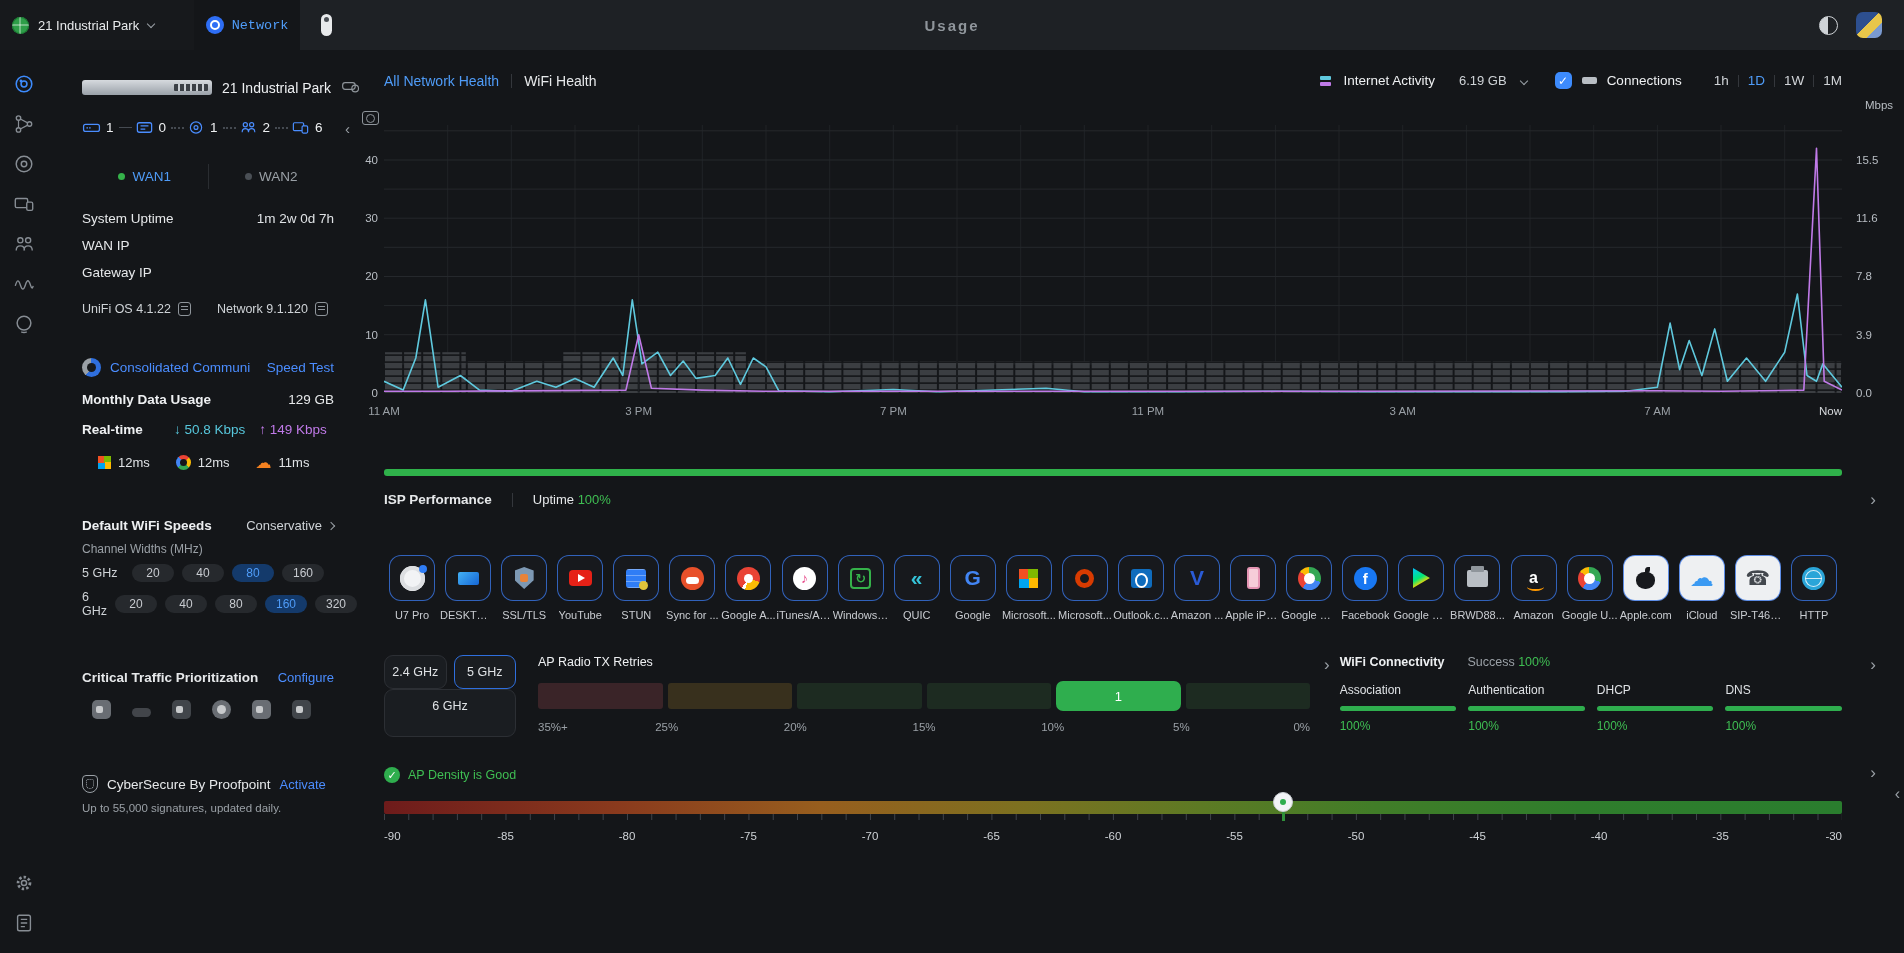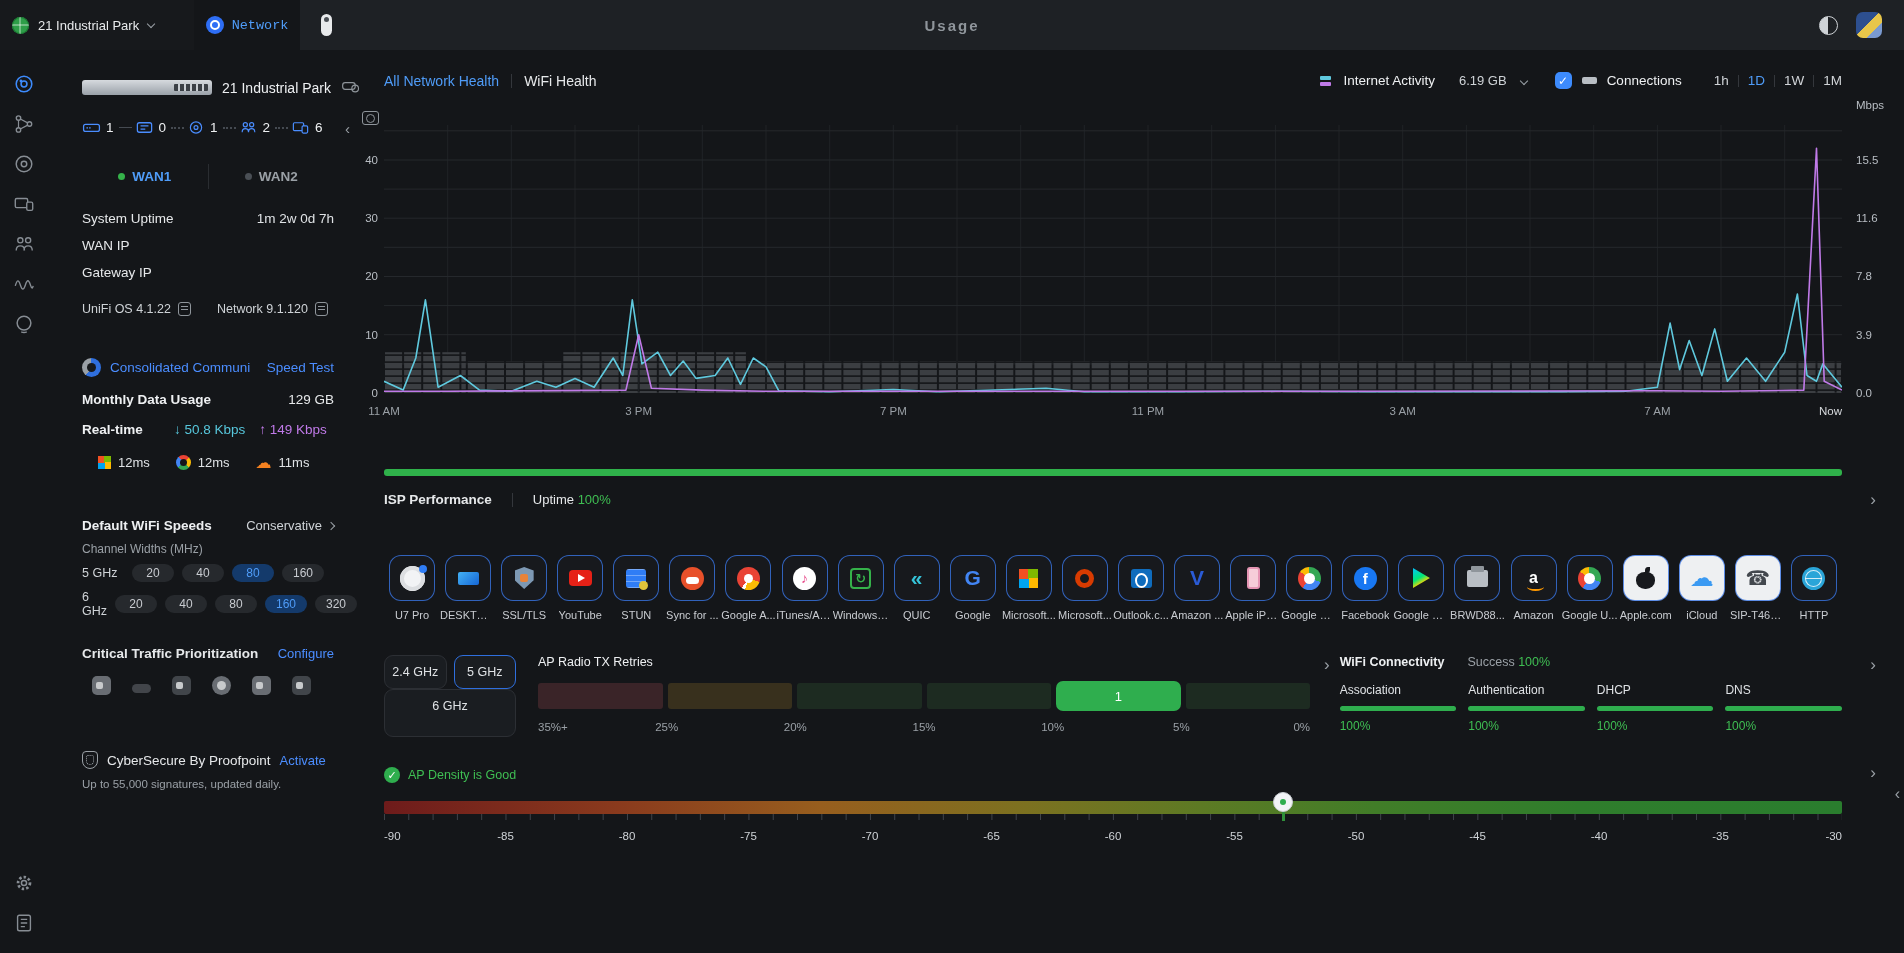--- a/index.html
+++ b/index.html
@@ -50,21 +50,21 @@
   .dev-aux { margin-left:auto; color:#8f959b; }
   .dev-aux svg { width:20px; height:16px; }
   .counts { display:flex; align-items:center; margin-top:22px; color:#4a8dff; position:relative; }
   .counts .num { color:#eef0f2; font-size:13.5px; margin:0 2px 0 5px; }
   .counts svg { width:19px; height:17px; }
   .conn-solid { width:13px; border-top:1.5px solid #454a51; margin:0 3px; }
   .conn-dot { width:13px; border-top:2px dotted #454a51; margin:0 3px; }
   .panel-collapse { position:absolute; right:-16px; top:1px; color:#9aa0a6; font-size:15px; cursor:pointer; }
   .wan-tabs { display:flex; margin-top:28px; }
   .wan-tab { flex:1; display:flex; align-items:center; justify-content:center; gap:7px; font-size:13.5px;
-    padding:5px 0; cursor:pointer; color:#9aa0a6; border-right:1px solid #2a2d31;font-weight:bold; }
+    padding:5px 0; cursor:pointer; color:#9aa0a6; border-right:1px solid #2a2d31; }
   .wan-tab:last-child { border-right:none; }
   .wan-tab .dot { width:7px; height:7px; border-radius:50%; background:#4a4f55; }
   .wan-tab.active { color:#4f9cf8; }
   .wan-tab.active .dot { background:#35b24a; }
   .info-rows { margin-top:16px; }
   .info-row { display:flex; justify-content:space-between; padding:6px 0; font-size:13.5px; }
   .info-row .l { color:#e6e8ea; }
   .info-row .v { color:#dfe2e5; }
   .ver-row { display:flex; gap:26px; margin-top:16px; color:#cfd3d7; font-size:12.5px; align-items:center;}
   .ver-item { display:flex; gap:7px; align-items:center; }
@@ -94,21 +94,21 @@
   .wifi-speeds { margin-top:48px; }
   .ws-head { display:flex; align-items:center; }
   .ws-head .t { font-weight:bold; font-size:13.5px; color:#eef0f2; }
   .ws-mode { margin-left:auto; color:#cfd3d7; display:flex; align-items:center; gap:6px; cursor:pointer; }
   .ws-sub { color:#9aa0a6; font-size:12px; margin-top:9px; }
   .band-row { display:flex; align-items:center; gap:8px; margin-top:8px; }
   .band-row .bl { width:42px; color:#cfd3d7; font-size:12.5px; }
   .chip { min-width:42px; text-align:center; padding:2px 8px; border-radius:10px; background:#26292d;
     color:#c8cbd0; font-size:12px; cursor:pointer; }
   .chip.sel { background:#143a6b; color:#4f9cf8; }
-  .ctp { margin-top:28px; }
+  .ctp { margin-top:52px; }
   .ctp-head { display:flex; }
   .ctp-head .t { font-weight:bold; font-size:13.5px; }
   .ctp-head .link { margin-left:auto; }
   .ctp-icons { display:flex; gap:21px; margin-top:15px; padding-left:10px; align-items:center;}
   .ctp-ic { width:19px; height:19px; border-radius:5px; background:#787d83; position:relative; opacity:.85;}
   .ctp-ic.rnd { border-radius:50%; }
   .ctp-ic.dim { background:#4a4e53; }
   .ctp-ic::after { content:""; position:absolute; left:4px; top:6px; width:7px; height:7px; background:#e8eaec; border-radius:2px;}
   .ctp-ic.rnd::after { border-radius:50%; left:5px; top:5px; width:9px; height:9px; }
   .ctp-ic.pill { height:9px; margin-top:5px; border-radius:5px; } .ctp-ic.pill::after{display:none;}
@@ -139,21 +139,21 @@
   .range { color:#d0d3d7; cursor:pointer; }
   .range.active { color:#4f9cf8; }
   .rsep { width:1px; height:12px; background:#34373c; }
 
   .chart-wrap { position:relative; margin-top:36px; height:268px; }
   .chart-wrap svg { position:absolute; inset:0; width:100%; height:100%; }
   .y-left { position:absolute; left:-30px; top:0; bottom:0; width:24px; }
   .y-left div { position:absolute; right:0; transform:translateY(50%); font-size:11.5px; color:#b9bec4; }
   .y-right { position:absolute; right:-48px; top:0; bottom:0; width:40px; }
   .y-right div { position:absolute; left:6px; transform:translateY(50%); font-size:11.5px; color:#b9bec4; }
-  .y-right .unit { top:-26px; transform:none; }
+  .y-right .unit { top:-26px; transform:none;margin-left:9px; }
   .x-axis { position:relative; height:24px; margin-top:8px; }
   .x-axis div { position:absolute; top:4px; transform:translateX(-50%); font-size:11.5px; color:#9aa0a6; white-space:nowrap;}
   .x-axis div.last { transform:translateX(-100%); color:#d7dadd; }
   .chart-tool { position:absolute; left:-22px; top:-14px; width:17px; height:14px; border:1.3px solid #8f959b;
     border-radius:3px 3px 3px 3px; color:#8f959b; }
   .chart-tool::after{content:"";position:absolute;left:3px;top:2px;width:7px;height:7px;border:1.2px solid #8f959b;border-radius:50%;}
 
   .uptime-bar { margin-top:44px; height:7px; border-radius:3px; background:#2fb14a; }
   .isp-perf { display:flex; align-items:center; gap:20px; margin-top:16px; position:relative; }
   .isp-perf .t { font-weight:bold; font-size:13.5px; }

